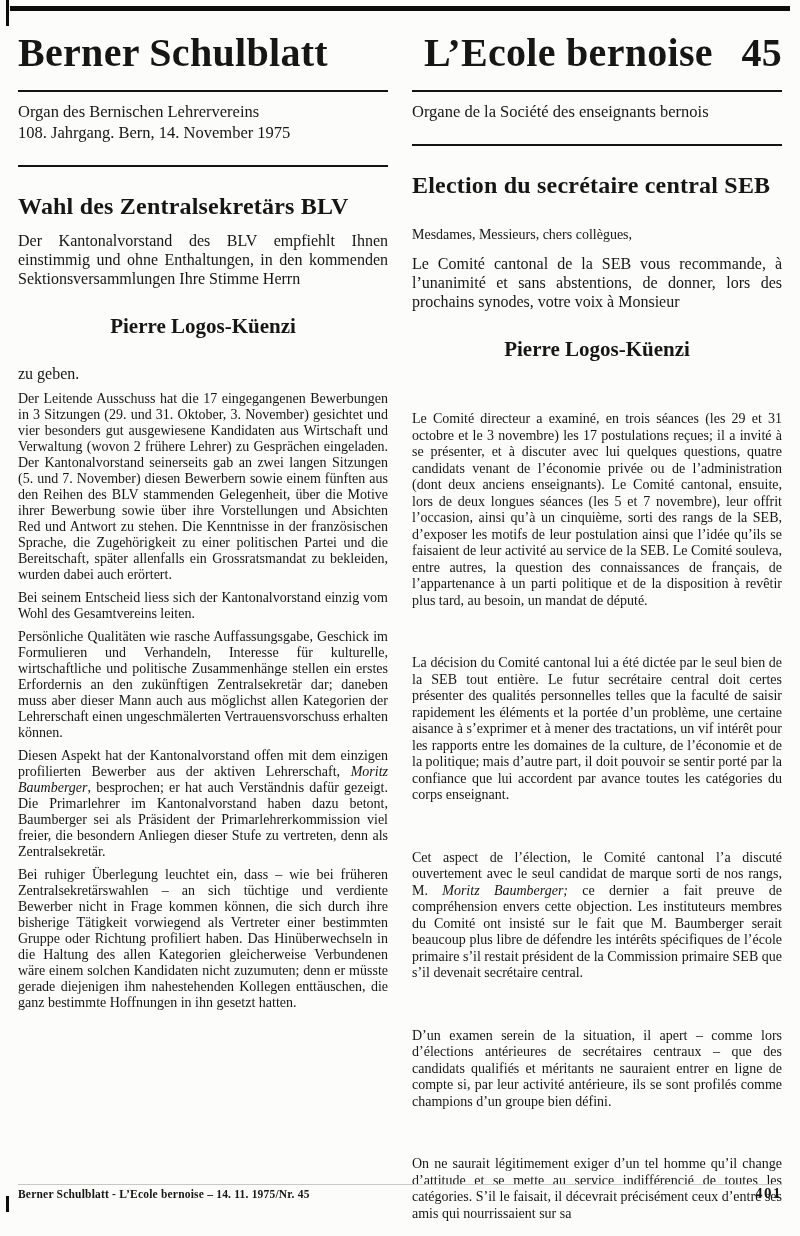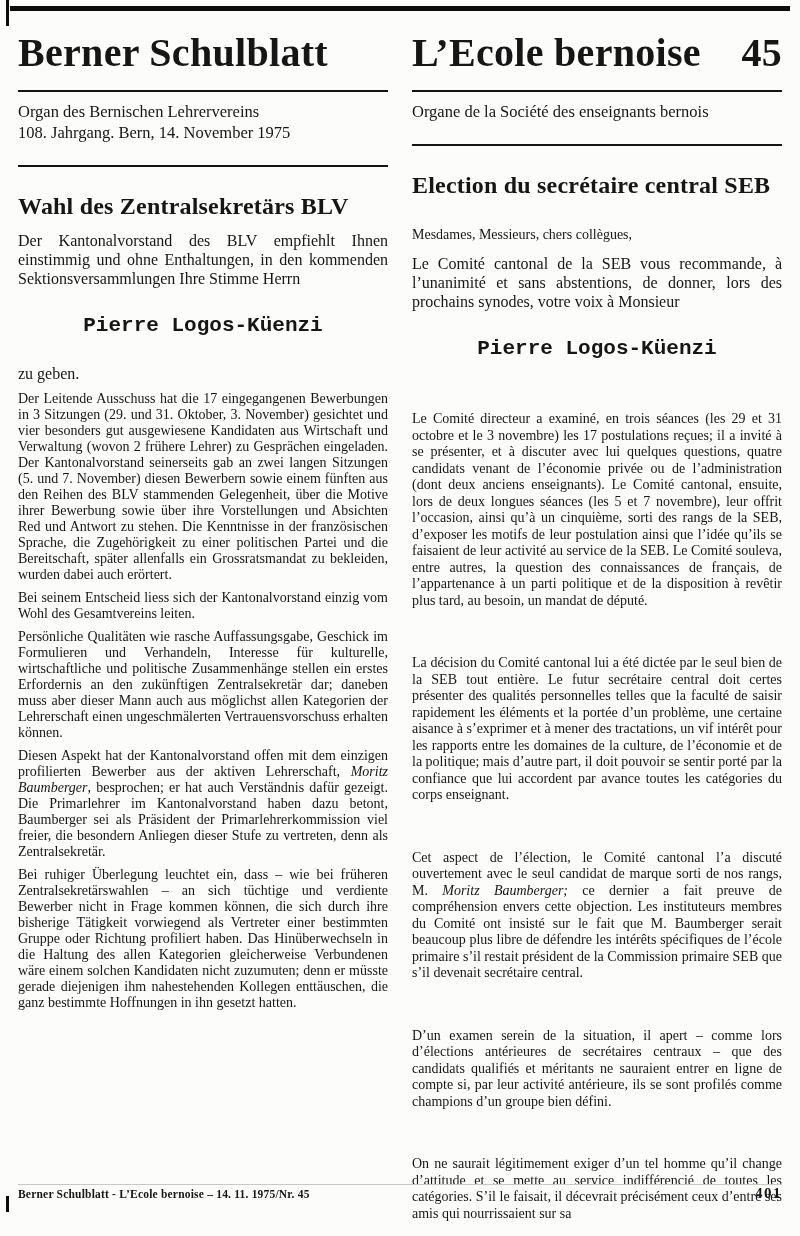--- a/index.html
+++ b/index.html
@@ -26,21 +26,21 @@
   .col{min-width:0;}
 
   .masthead-title{
     margin:4px 0 0 0;
     font-size:40px;
     line-height:46px;
     font-weight:700;
     white-space:nowrap;
     letter-spacing:0.3px;
   }
-  .title-flex{display:flex;justify-content:space-between;align-items:flex-end;}
+  .title-flex{display:flex;justify-content:space-between;align-items:flex-end;margin-left:12px;}
   .issue-number{font-weight:700;}
 
   .rule{height:0;border-top:2px solid #141414;margin:14px 0 0 0;}
   .rule-2{margin-top:22px;}
 
   .org-line{margin:0;font-size:16.5px;line-height:21px;}
   .org-first{margin-top:9px;}
   sup{font-size:60%;}
 
   .article-heading{
@@ -54,21 +54,21 @@
 
   .salutation{margin:26px 0 0 0;font-size:14px;line-height:18px;}
 
   .lead{
     margin:10px 0 0 0;
     font-size:16px;line-height:19px;
     font-weight:400;text-align:justify;
   }
   .candidate{
     margin:26px 0 0 0;
-    font-family:Liberation Mono, monospace;
+    font-family:Liberation Serif, serif;
     font-weight:700;font-size:21px;line-height:24px;
     text-align:center;
   }
   .lead-end{margin-top:26px;}
 
   .body-text p{
     margin:0 0 7px 0;
     font-size:14px;line-height:16px;
     text-align:justify;
     hyphens:auto;-webkit-hyphens:auto;

